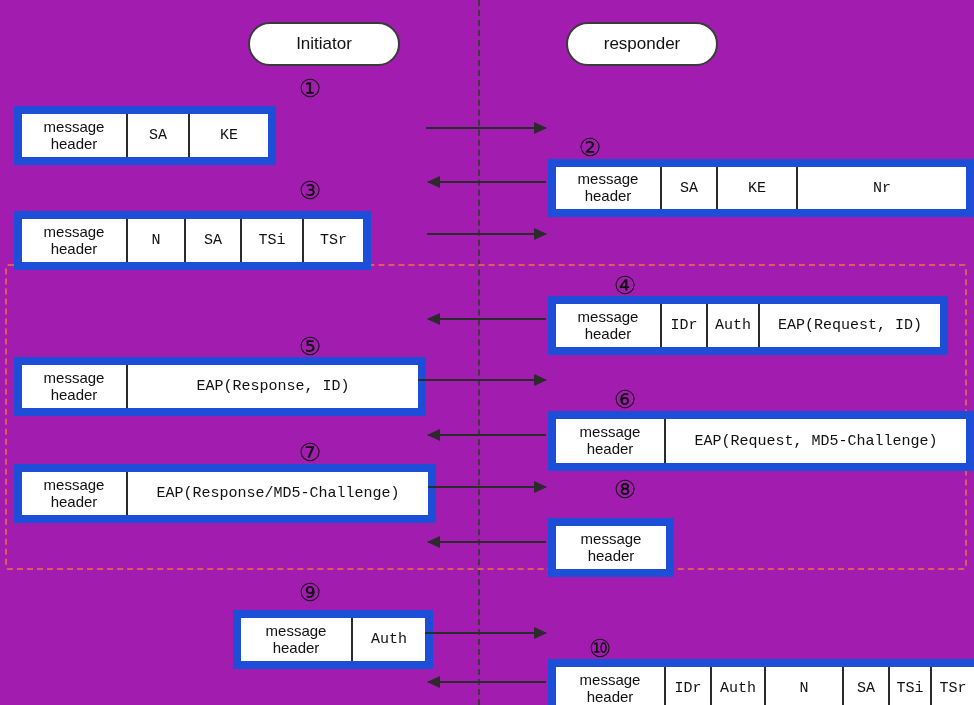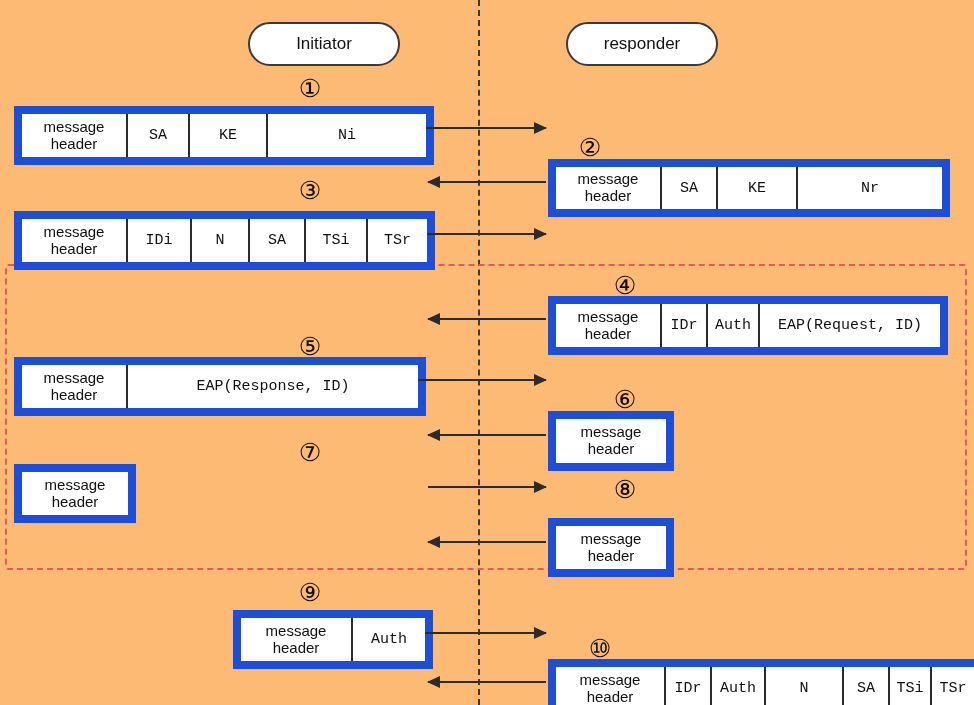--- a/index.html
+++ b/index.html
@@ -1,17 +1,17 @@
 <!DOCTYPE html>
 <html><head>
 <meta charset="utf-8">
 <style>
   html,body{margin:0;padding:0;background:#ffffff;}
   .canvas{
-    position:relative;width:974px;height:705px;background:#fdba74;overflow:hidden;
+    position:relative;width:974px;height:705px;background:#a21caf;overflow:hidden;
     font-family:"Liberation Sans",sans-serif;color:#111;
   }
   .vline{position:absolute;left:478px;top:0;height:705px;width:0;border-left:2px dashed #3a3a3a;}
   .red-box{position:absolute;left:5px;top:264px;width:958px;height:302px;border:2px dashed #de5c5c;border-radius:3px;}
   .stadium{
     position:absolute;width:148px;height:40px;border:2px solid #3a3a3a;border-radius:22px;
     display:flex;align-items:center;justify-content:center;font-size:17px;background:#fff;
   }
   .stadium.initiator{left:248px;top:22px;}
   .stadium.responder{left:566px;top:22px;}
@@ -55,57 +55,57 @@
       <span class="badge" style="left: 310px; top: 346px;">⑤</span>
       <span class="badge" style="left: 625px; top: 399px;">⑥</span>
       <span class="badge" style="left: 310px; top: 452px;">⑦</span>
       <span class="badge" style="left: 625px; top: 489px;">⑧</span>
       <span class="badge" style="left: 310px; top: 592px;">⑨</span>
       <span class="badge" style="left: 600px; top: 648px;">⑩</span>
       <div class="msgbox" style="left: 14px; top: 106px; height: 43px;">
         <div class="cell hdr" style="width: 106px;">message header</div>
         <div class="cell pl" style="width: 62px;">SA</div>
         <div class="cell pl" style="width: 78px;">KE</div>
-        <div class="cell pl" style="width: 158px;">Ni</div>
       </div>
       <div class="arrow right" style="left: 426px; top: 127px; width: 120px;"></div>
       <div class="msgbox" style="left: 548px; top: 159px; height: 42px;">
         <div class="cell hdr" style="width: 106px;">message header</div>
         <div class="cell pl" style="width: 56px;">SA</div>
         <div class="cell pl" style="width: 80px;">KE</div>
-        <div class="cell pl" style="width: 144px;">Nr</div>
+        <div class="cell pl" style="width: 168px;">Nr</div>
       </div>
       <div class="arrow left" style="left: 428px; top: 181px; width: 118px;"></div>
       <div class="msgbox" style="left: 14px; top: 211px; height: 43px;">
         <div class="cell hdr" style="width: 106px;">message header</div>
-        <div class="cell pl" style="width: 64px;">IDi</div>
         <div class="cell pl" style="width: 58px;">N</div>
         <div class="cell pl" style="width: 56px;">SA</div>
         <div class="cell pl" style="width: 62px;">TSi</div>
         <div class="cell pl" style="width: 59px;">TSr</div>
       </div>
       <div class="arrow right" style="left: 427px; top: 233px; width: 119px;"></div>
       <div class="msgbox" style="left: 548px; top: 296px; height: 43px;">
         <div class="cell hdr" style="width: 106px;">message header</div>
         <div class="cell pl" style="width: 46px;">IDr</div>
         <div class="cell pl" style="width: 52px;">Auth</div>
         <div class="cell pl" style="width: 180px;">EAP(Request, ID)</div>
       </div>
       <div class="arrow left" style="left: 428px; top: 318px; width: 118px;"></div>
       <div class="msgbox" style="left: 14px; top: 357px; height: 43px;">
         <div class="cell hdr" style="width: 106px;">message header</div>
         <div class="cell pl" style="width: 290px; border-radius: 6px;">EAP(Response, ID)</div>
       </div>
       <div class="arrow right" style="left: 418px; top: 379px; width: 128px;"></div>
       <div class="msgbox" style="left: 548px; top: 411px; height: 44px;">
         <div class="cell hdr" style="width: 110px;">message header</div>
+        <div class="cell pl" style="width: 300px;">EAP(Request, MD5-Challenge)</div>
       </div>
       <div class="arrow left" style="left: 428px; top: 434px; width: 118px;"></div>
       <div class="msgbox" style="left: 14px; top: 464px; height: 43px;">
         <div class="cell hdr" style="width: 106px;">message header</div>
+        <div class="cell pl" style="width: 300px;">EAP(Response/MD5-Challenge)</div>
       </div>
       <div class="arrow right" style="left: 428px; top: 486px; width: 118px;"></div>
       <div class="msgbox" style="left: 548px; top: 518px; height: 43px;">
         <div class="cell hdr" style="width: 110px;">message header</div>
       </div>
       <div class="arrow left" style="left: 428px; top: 541px; width: 118px;"></div>
       <div class="msgbox" style="left: 233px; top: 610px; height: 43px;">
         <div class="cell hdr" style="width: 112px;">message header</div>
         <div class="cell pl" style="width: 72px;">Auth</div>
       </div>

